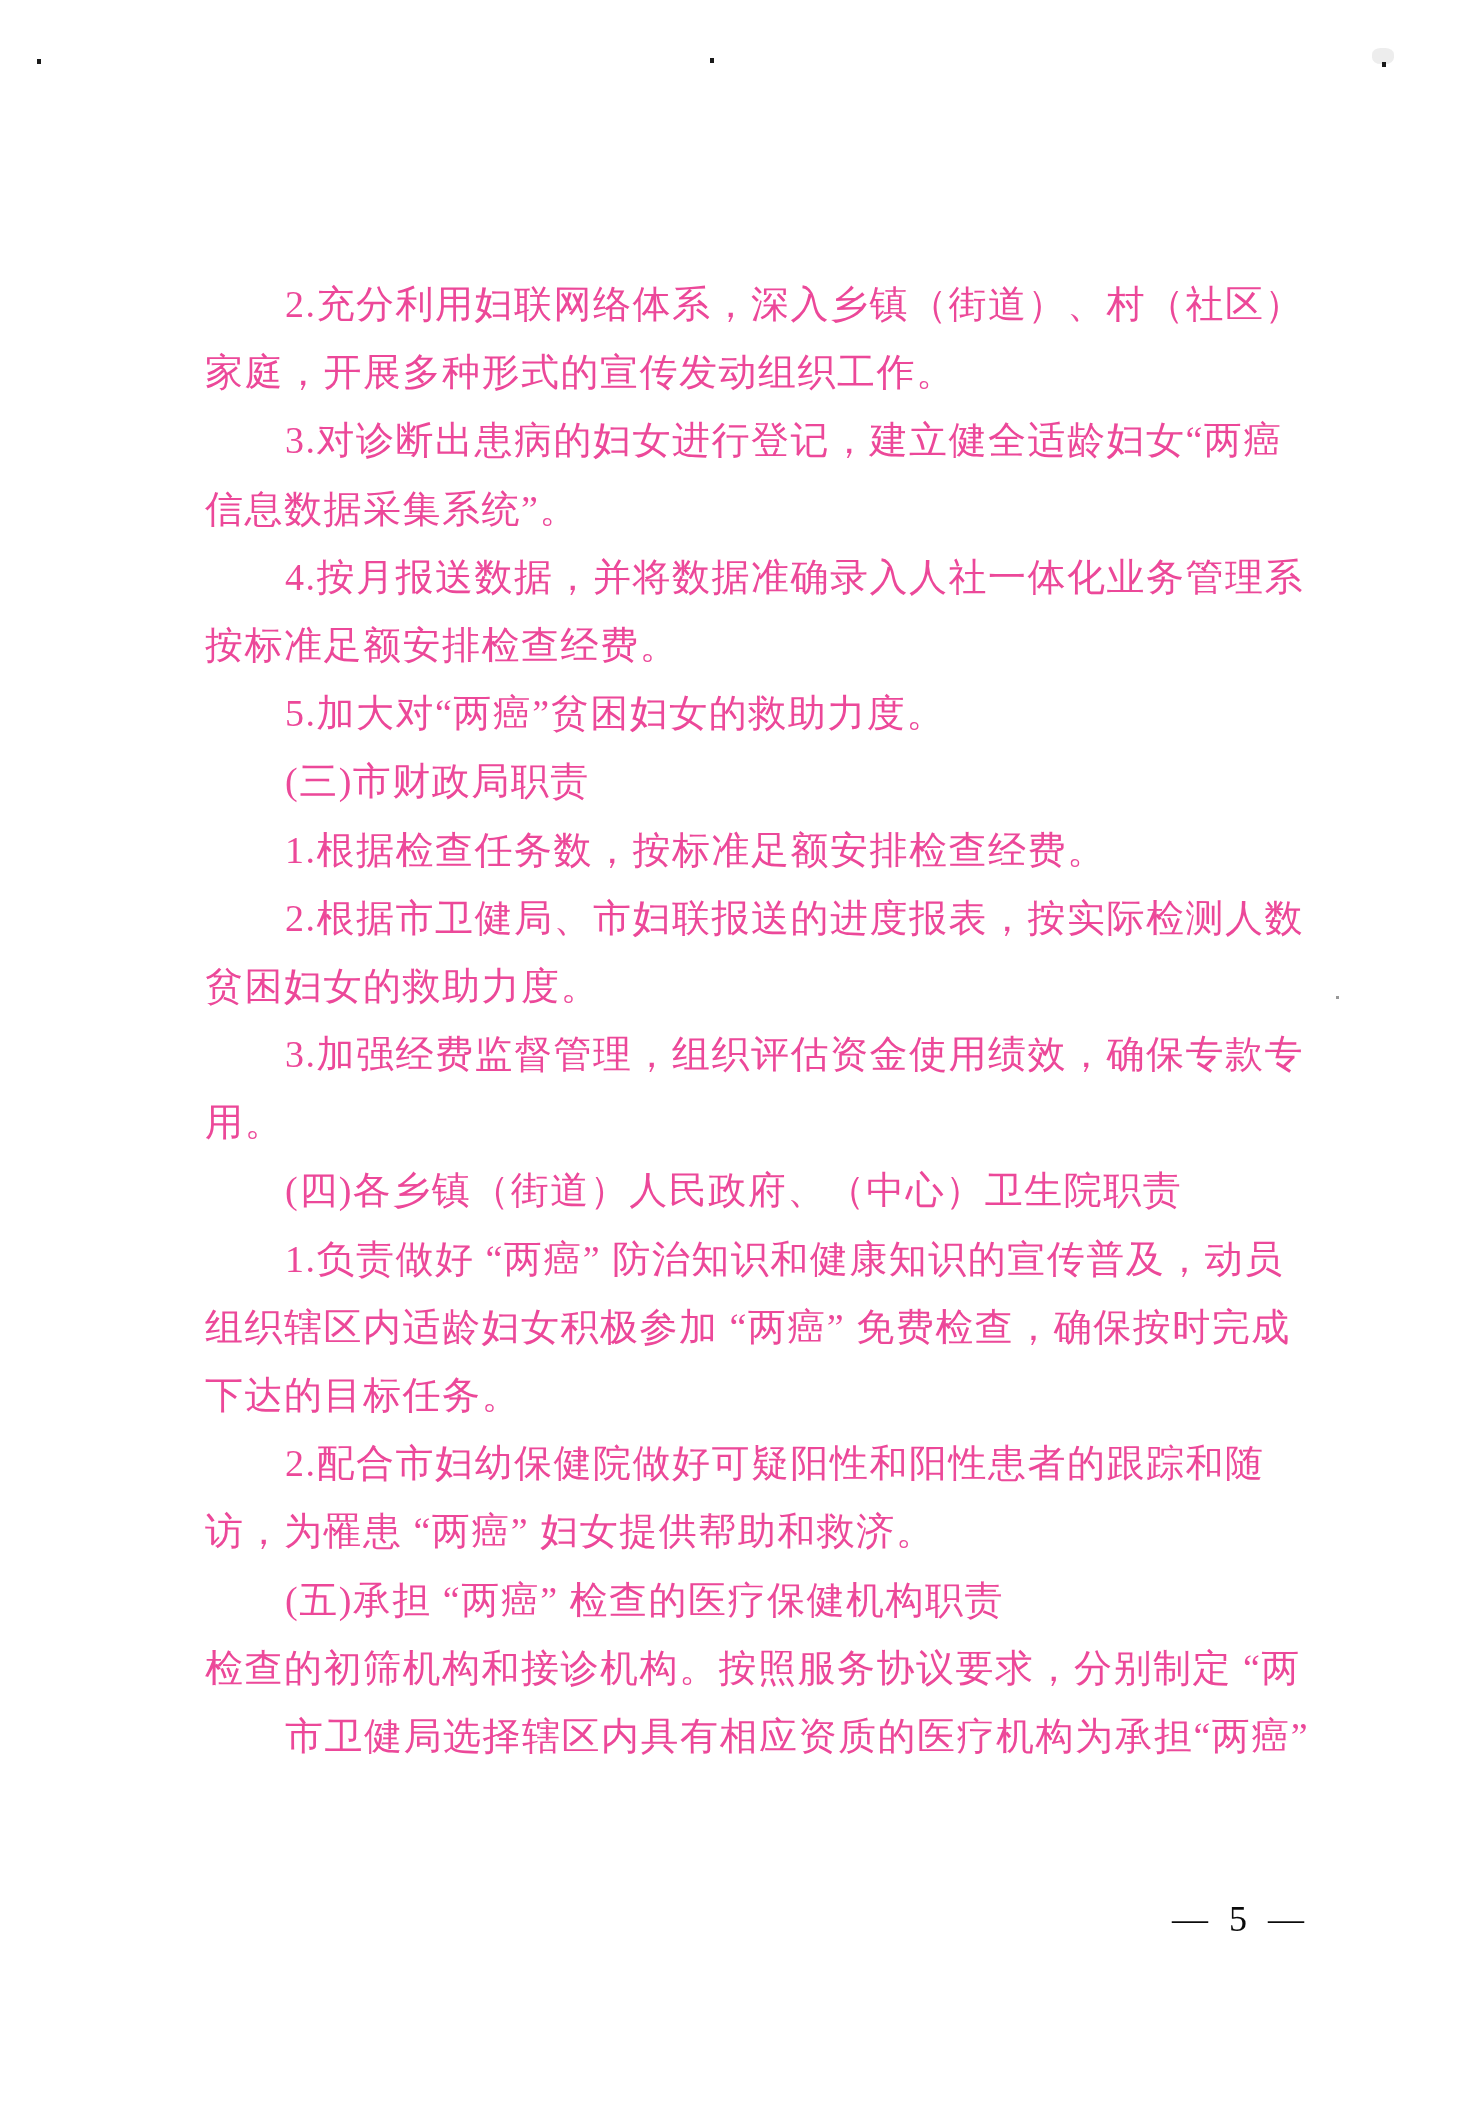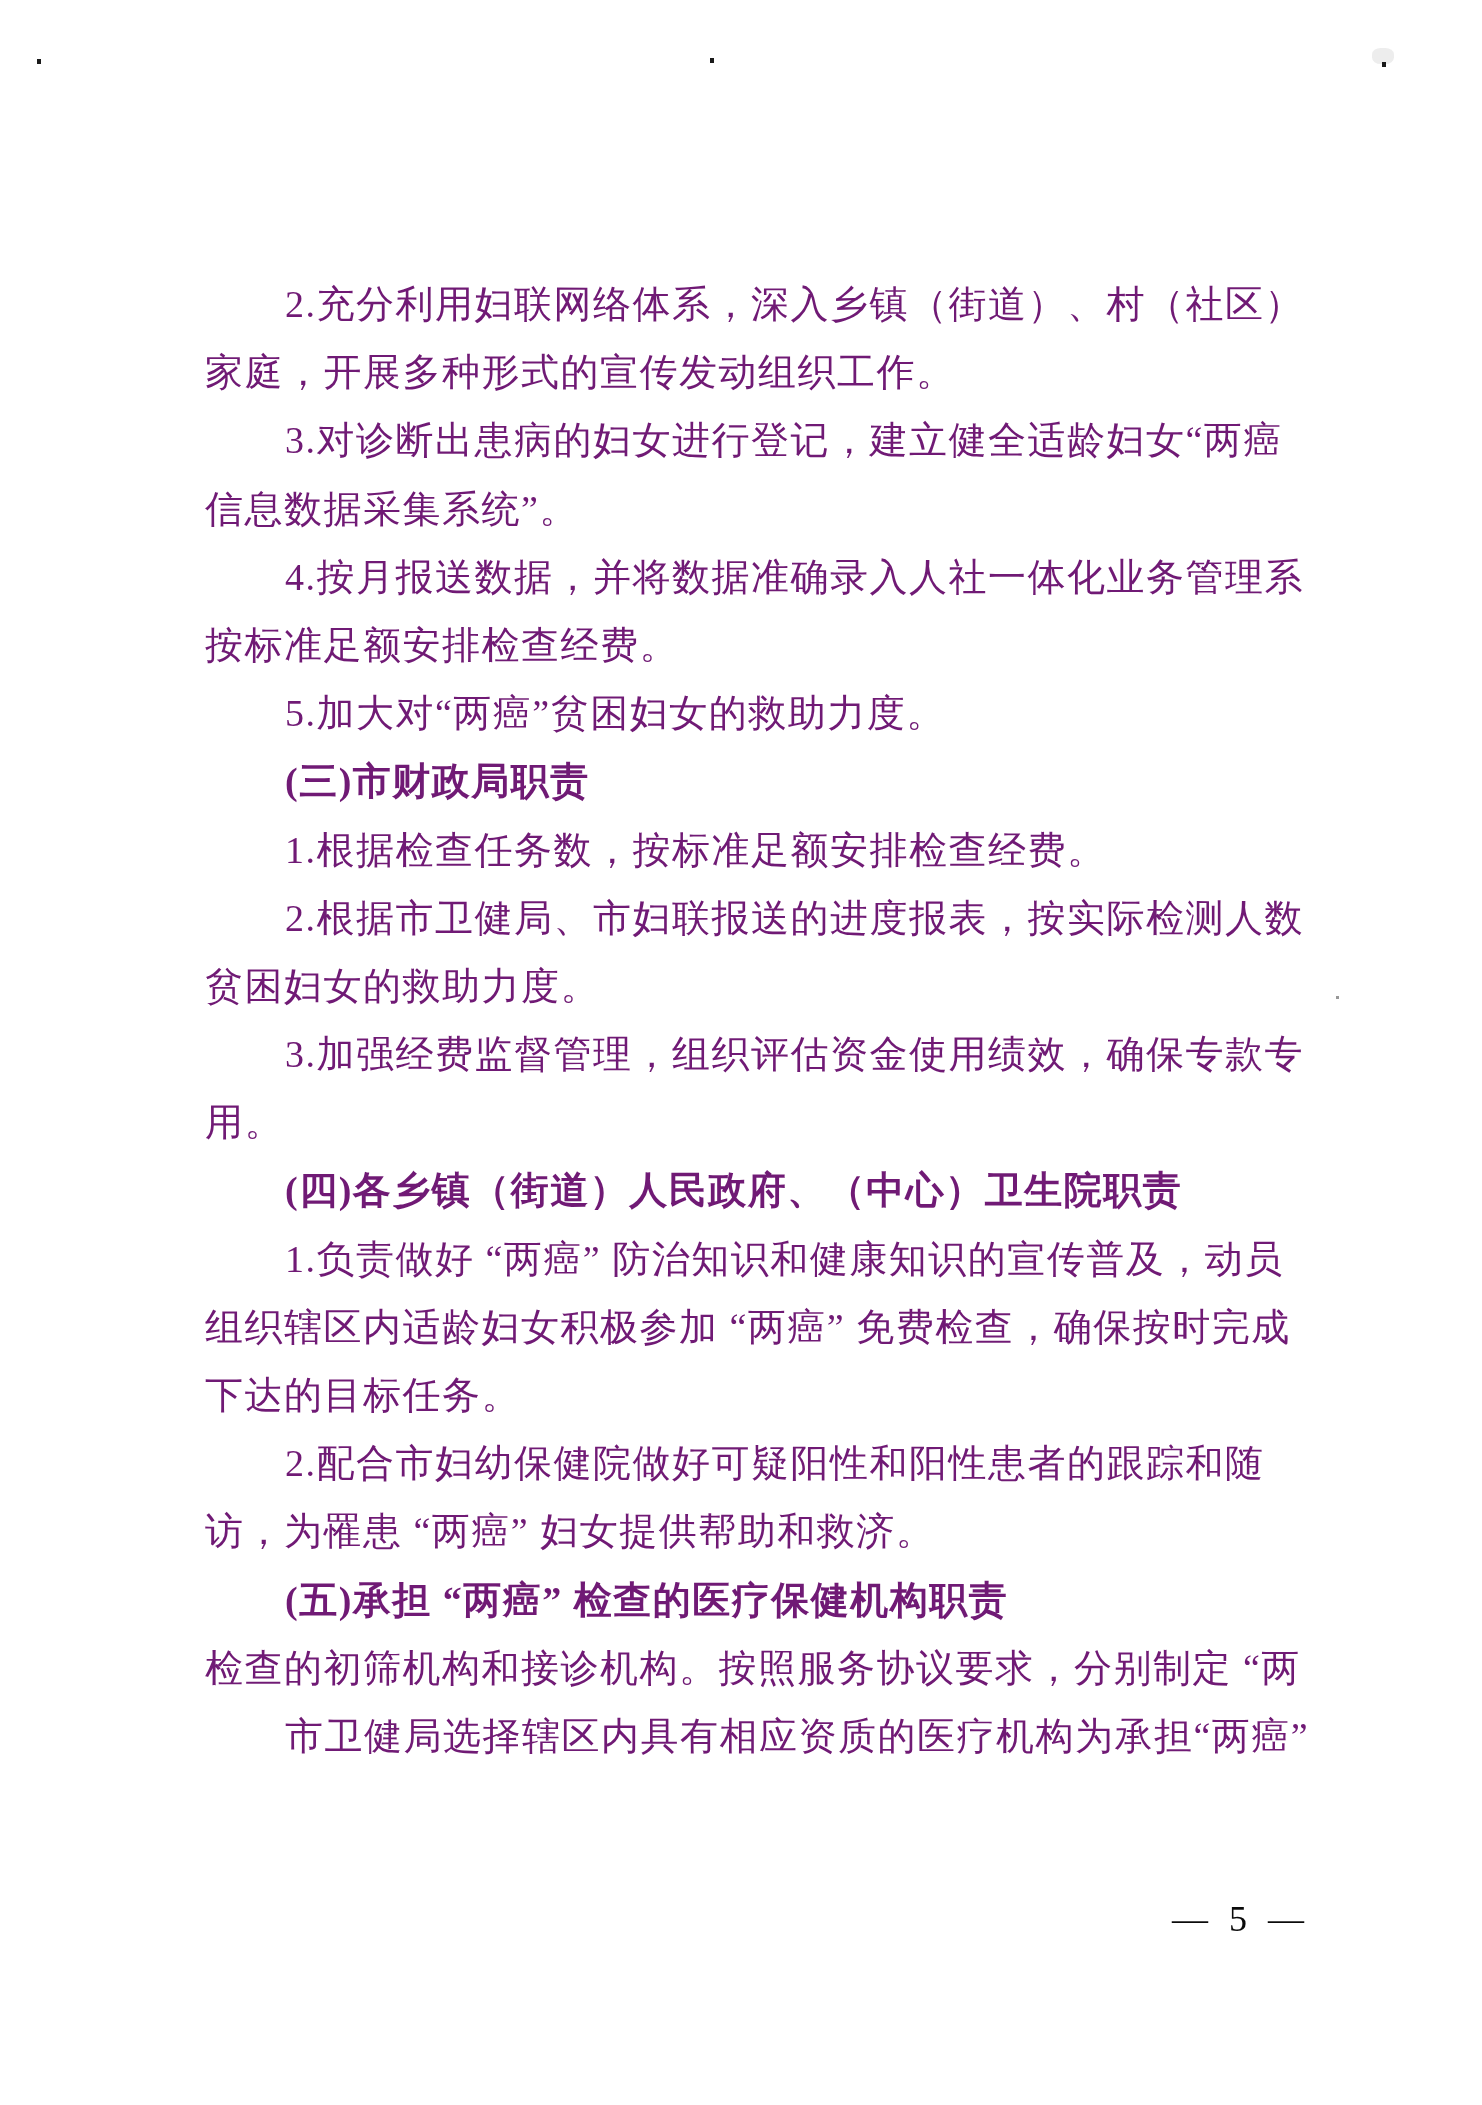--- a/index.html
+++ b/index.html
@@ -21,32 +21,32 @@
     left: 205px;
     top: 270px;
     width: 1106px;
   }
   .line {
     height: 68.2px;
     line-height: 68.2px;
     font-size: 38px;
     letter-spacing: 1.5px;
     white-space: nowrap;
-    color: #701a75;
+    color: #ec4899;
   }
   .line.indent {
     padding-left: 80px;
   }
   .line.flush {
     padding-left: 0;
     font-family: Liberation Serif, serif;
   }
   .line.heading {
     padding-left: 80px;
-    font-weight: bold;
+    font-weight: normal;
   }
   .page-number {
     position: absolute;
     left: 1172px;
     top: 1898px;
     font-size: 36px;
     letter-spacing: 6px;
     color: #0a0a0a;
     white-space: nowrap;
   }

